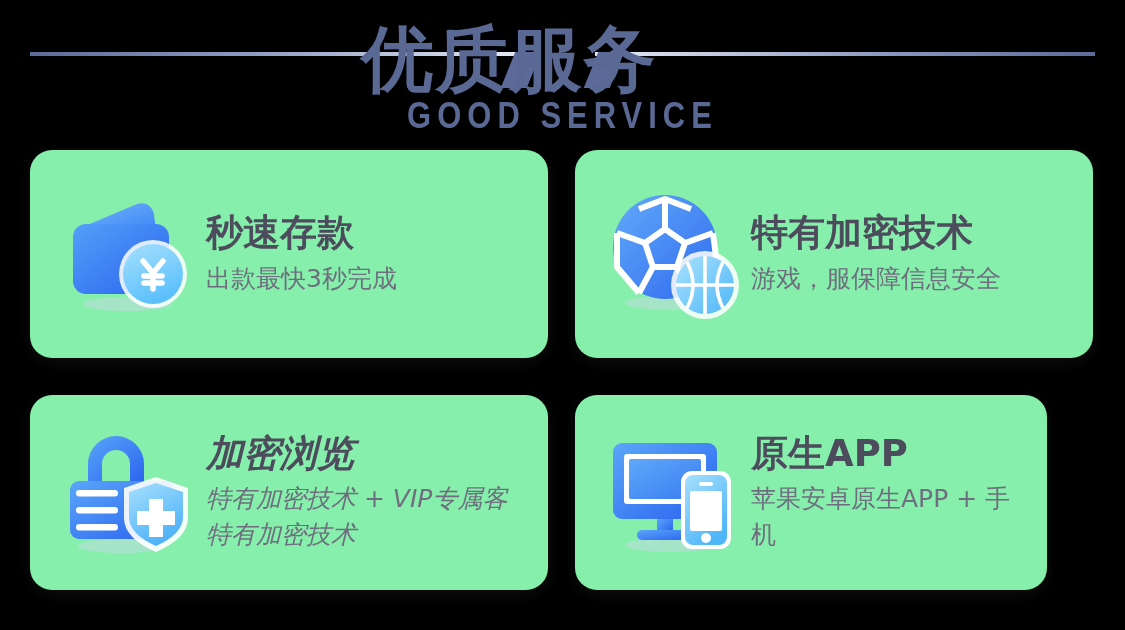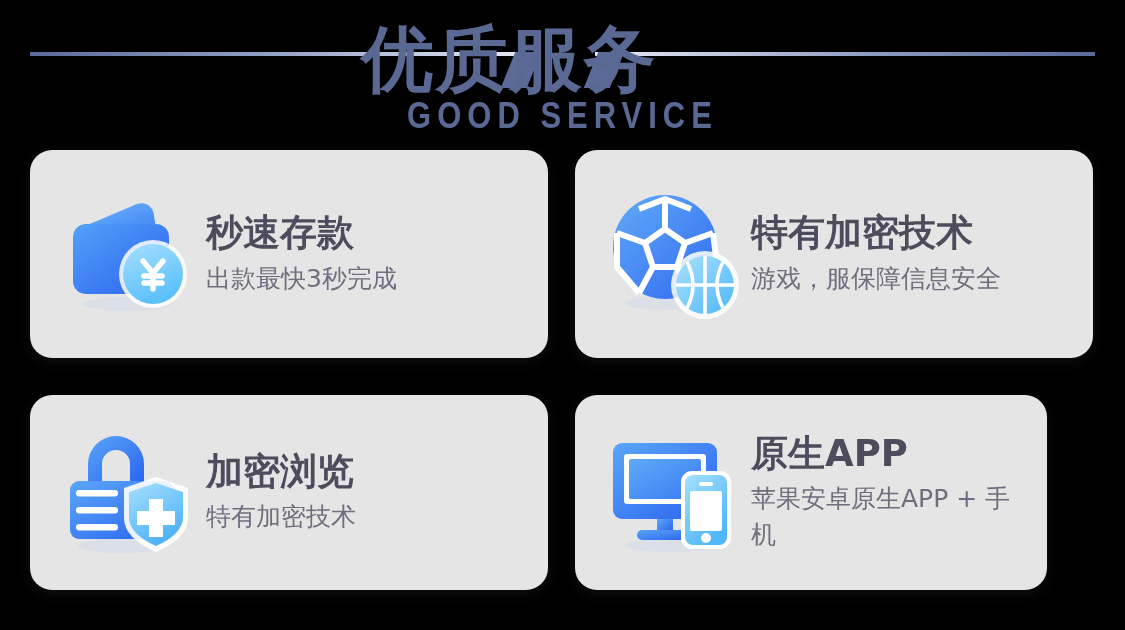--- a/index.html
+++ b/index.html
@@ -58,29 +58,29 @@
     font-family:"Liberation Sans",sans-serif;
   }
 
   
   .grid{
     position:absolute;left:30px;top:150px;
     width:1065px;height:450px;
   }
   .card{
     position:absolute;
-    background:#e5e5e5;
+    background:#86efac;
     border-radius:22px;
     box-shadow:0 4px 14px rgba(255,255,255,.06);
     display:flex;align-items:center;
     box-sizing:border-box;
   }
   .card.c0{left:0;   top:0;   width:518px;height:208px;}
   .card.c1{left:545px;top:0;   width:518px;height:208px;}
-  .card.c2{left:0;   top:245px;width:518px;height:195px;}
+  .card.c2{left:0;   top:245px;width:518px;height:195px;font-style:italic;}
   .card.c3{left:545px;top:245px;width:472px;height:195px;}
 
   .icon-wrap{
     width:150px;height:150px;flex:0 0 150px;
     margin-left:22px;
     position:relative;
     display:flex;align-items:center;justify-content:center;
   }
   .icon-wrap svg{display:block;}
   .card-text{
@@ -233,20 +233,21 @@
             <rect x="16" y="98" width="42" height="6.5" rx="3.2"></rect>
           </g>
           <path d="M96 51 L128 62 L128 92 Q128 112 96 126 Q64 112 64 92 L64 62 Z" fill="#ffffff" opacity=".9"></path>
           <path d="M96 57 L123 66 L123 91 Q123 108 96 120 Q69 108 69 91 L69 66 Z" fill="url(#shg)"></path>
           <path d="M89 73 h14 v12 h12 v14 h-12 v12 h-14 v-12 h-12 v-14 h12 z" fill="#ffffff"></path>
         </svg>
       </div>
       <div class="card-text">
         <div class="card-title">加密浏览</div>
         <div class="card-desc">
+          <div>特有加密技术 + VIP专属客</div>
           <div>特有加密技术</div>
         </div>
       </div>
     </div>
 
     <div class="card c3">
       <div class="icon-wrap">
         <svg width="134" height="128" viewBox="0 0 134 128">
           <defs>
             <linearGradient id="mg" x1="0" y1="0" x2="1" y2="1">

